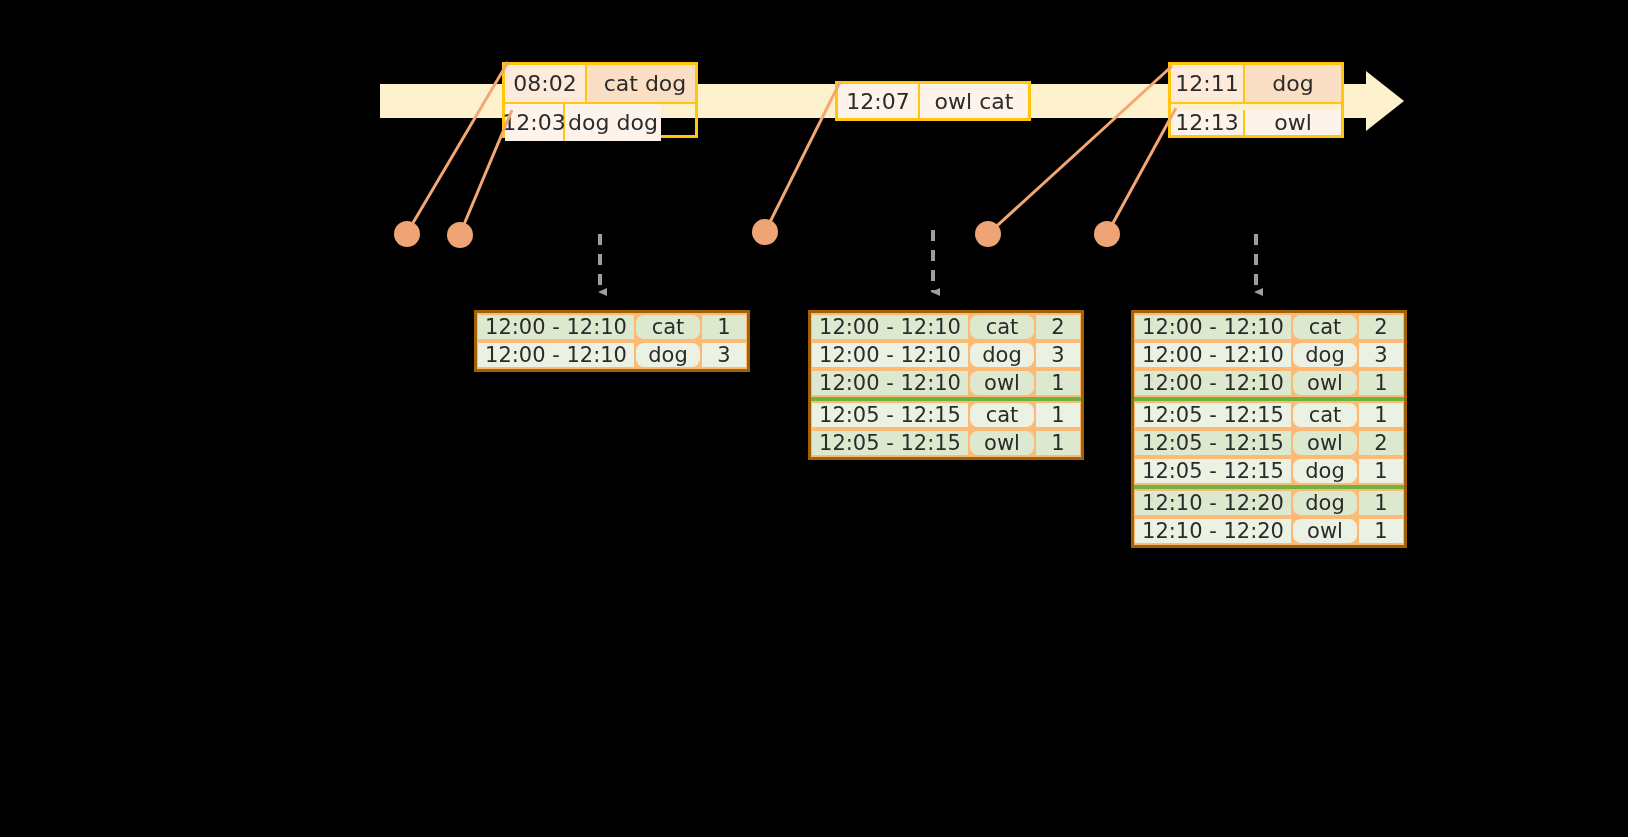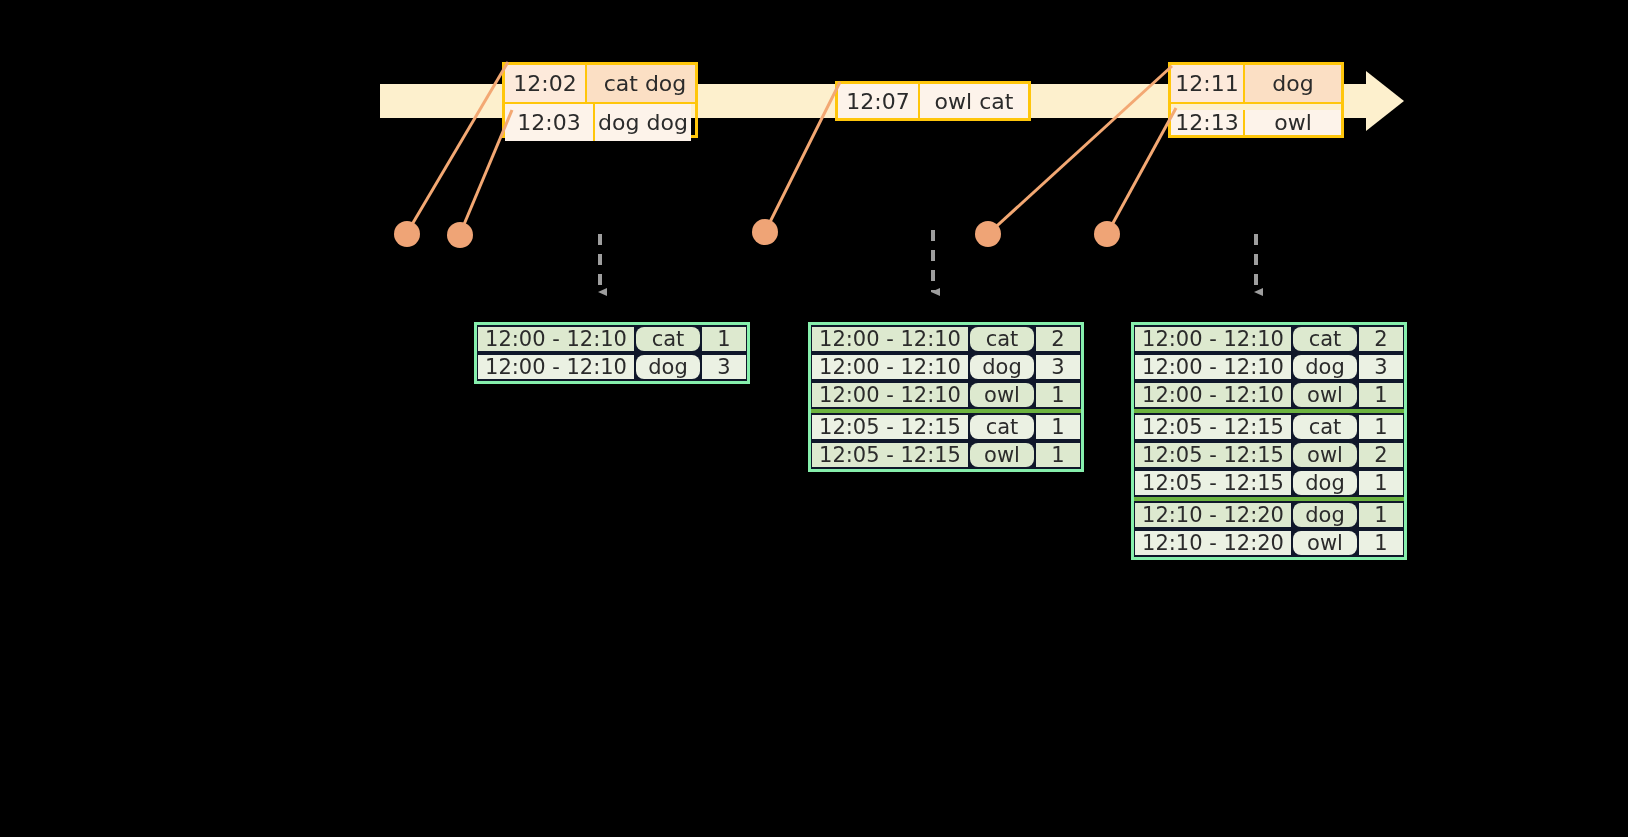--- a/index.html
+++ b/index.html
@@ -22,22 +22,22 @@
            border-right:2px solid #ffc60b;box-sizing:border-box;
            font-size:22px;color:#2b2b2b;}
   .ev-val{display:flex;align-items:center;justify-content:center;
           box-sizing:border-box;font-size:22px;color:#2b2b2b;}
   .sh-a .ev-time{background:#fdeadb;}
   .sh-a .ev-val{background:#fbdfc4;}
   .sh-b .ev-time{background:#fdf3ea;}
   .sh-b .ev-val{background:#fdf3ea;}
 
   
-  .tbl{position:absolute;border:3px solid #86efac;box-sizing:border-box;
-       background:#0f172a;margin-top:12px;}
+  .tbl{position:absolute;border:3px solid #a16207;box-sizing:border-box;
+       background:#fdba74;}
   .trow{display:flex;align-items:stretch;}
   .tcell{display:flex;align-items:center;justify-content:center;
          box-sizing:border-box;font-size:21px;color:#2b2b2b;
          margin:2px 1px;}
   .tcell.win{width:156px;}
   .tcell.key{width:64px;border-radius:8px;}
   .tcell.cnt{width:44px;}
   .rowA .tcell{background:#dde9cf;}
   .rowB .tcell{background:#ebf1e3;}
   .grp-sep{height:4px;background:#6cb33f;}
@@ -45,25 +45,25 @@
 </head>
 <body>
 
 <div id="stage">
 
   <div class="tl-bar" style="left:380px;top:84px;width:1000px;height:34px;"></div>
   <div class="tl-head" style="left:1366px;top:71px;"></div>
 
   <div class="ev" style="left:502px;top:62px;width:196px;height:76px;">
     <div class="ev-row sh-a" style="height:37px;">
-      <div class="ev-time" style="width:82px;">12:02</div>
+      <div class="ev-time" style="width:82px;">08:02</div>
       <div class="ev-val" style="width:108px;padding-left:8px;">cat dog</div>
     </div>
     <div class="ev-row sh-b" style="height:37px;">
-      <div class="ev-time" style="width:90px;">12:03</div>
+      <div class="ev-time" style="width:60px;">12:03</div>
       <div class="ev-val" style="width:96px;">dog dog</div>
     </div>
   </div>
 
   <div class="ev" style="left:835px;top:81px;width:196px;height:40px;">
     <div class="ev-row sh-b" style="height:34px;">
       <div class="ev-time" style="width:82px;">12:07</div>
       <div class="ev-val" style="width:108px;">owl cat</div>
     </div>
   </div>

